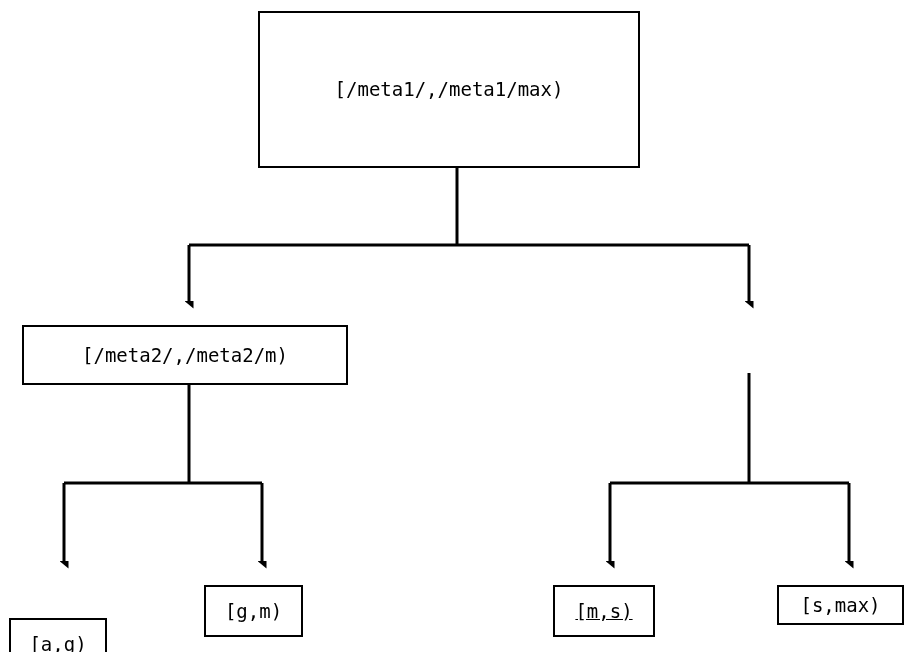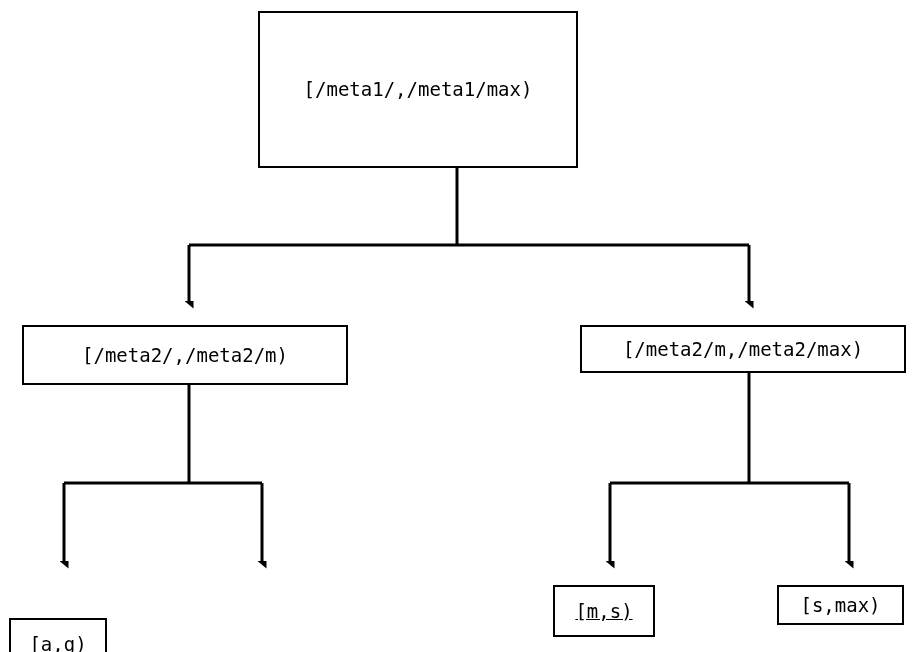--- a/index.html
+++ b/index.html
@@ -40,21 +40,21 @@
     font-family: "DejaVu Sans Mono", "Liberation Mono", monospace;
     font-size: 19px;
     line-height: 1;
     letter-spacing: 0px;
     white-space: nowrap;
   }
   
   #node-root {
     left: 258px;
     top: 11px;
-    width: 320px;
+    width: 382px;
     height: 157px;
   }
   
   #node-mid-left {
     left: 22px;
     top: 325px;
     width: 326px;
     height: 60px;
   }
   #node-mid-right {
@@ -123,28 +123,28 @@
   </svg>
 
   <div class="node-box" id="node-root">
     <span class="node-label">[/meta1/,/meta1/max)</span>
   </div>
 
   <div class="node-box" id="node-mid-left">
     <span class="node-label">[/meta2/,/meta2/m)</span>
   </div>
 
-  <div class="node-box" id="node-mid-right">
-    <span class="node-label">[/meta2/m,/meta2/max)</span>
-  </div>
 
   <div class="node-box" id="node-leaf-ag">
     <span class="node-label">[a,g)</span>
   </div>
 
+  <div class="node-box" id="node-leaf-gm">
+    <span class="node-label">[g,m)</span>
+  </div>
 
   <div class="node-box" id="node-leaf-ms">
     <span class="node-label">[m,s)</span>
   </div>
 
   <div class="node-box" id="node-leaf-smax">
     <span class="node-label">[s,max)</span>
   </div>
 
 </div>

